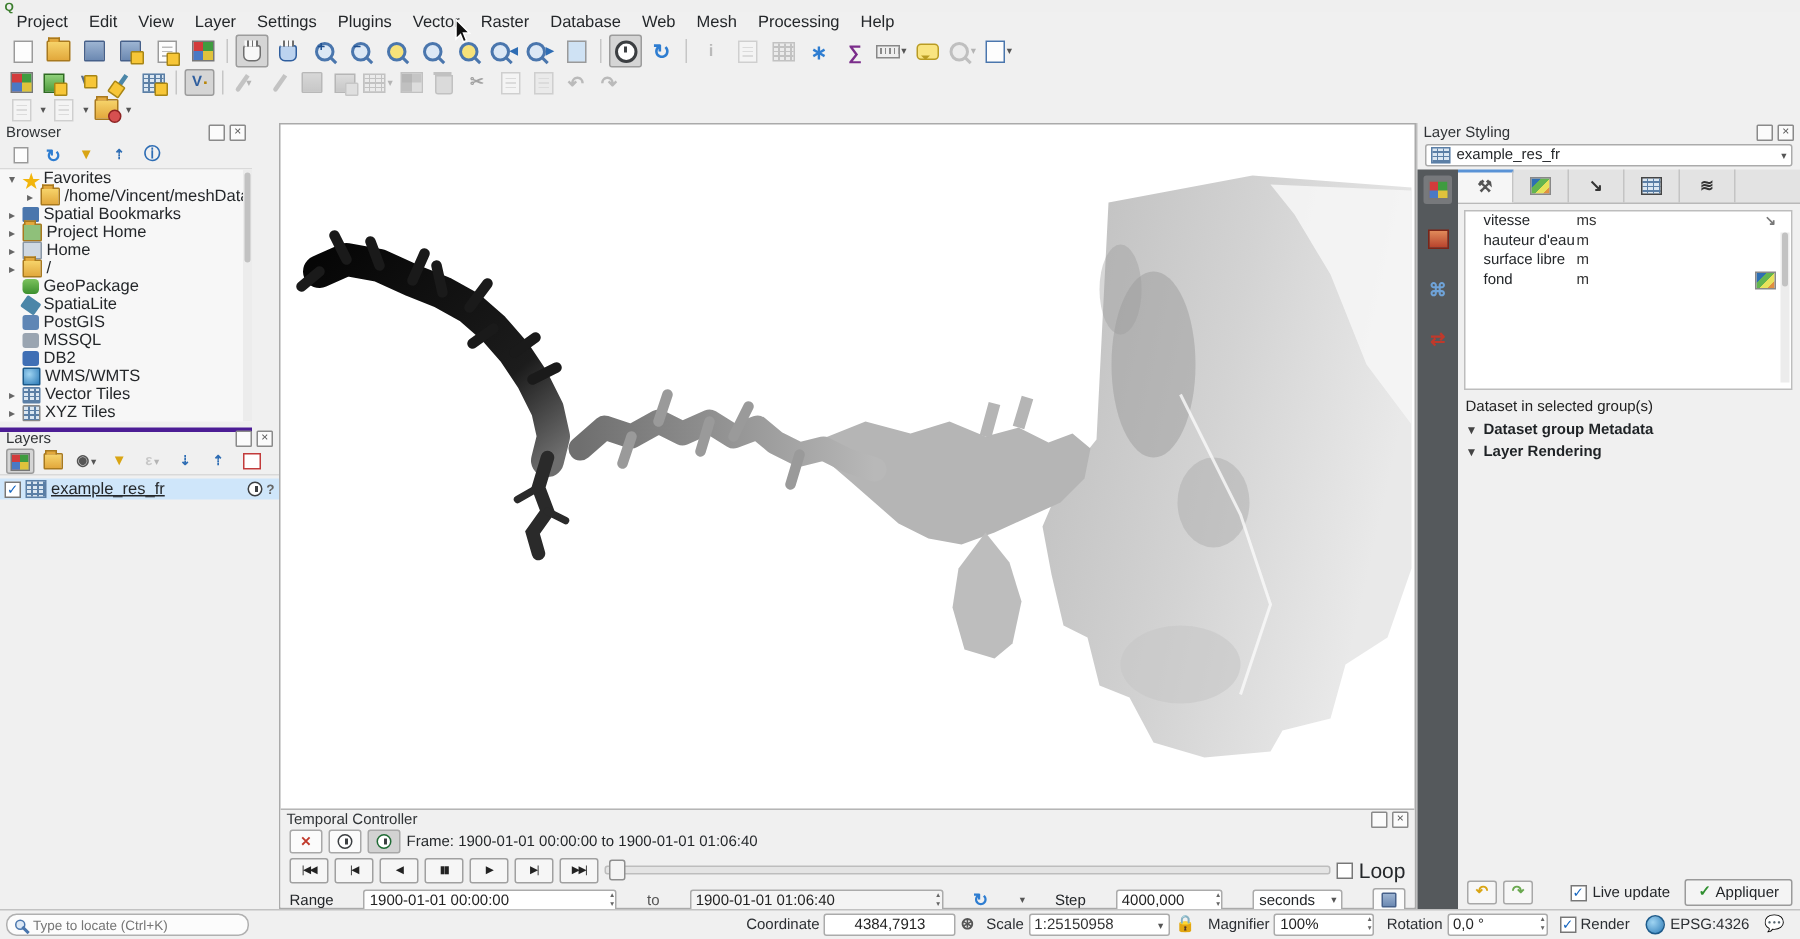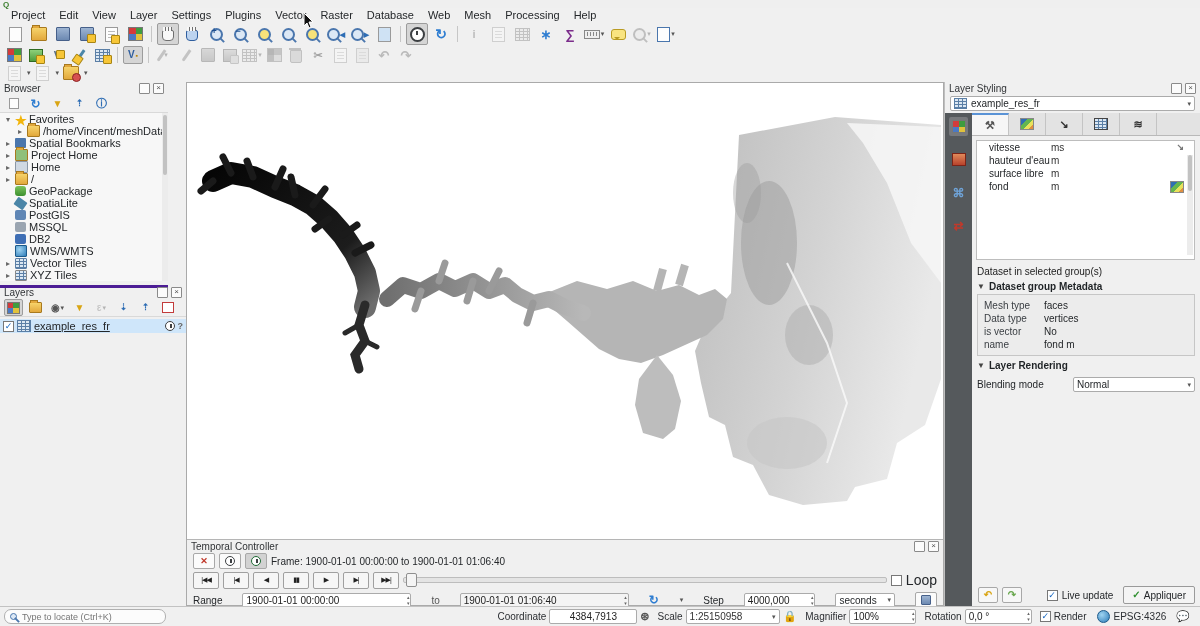--- a/index.html
+++ b/index.html
@@ -650,49 +650,24 @@
               <span class="th" style="top:0;height:36px;"></span>
             </div>
         </div>
 
         <div class="seclabel">Dataset in selected group(s)</div>
 
         <div class="sechdr">
           <span class="tri">▼</span>
             <span>Dataset group Metadata</span>
         </div>
-        <div class="metabox">
-          <div class="mrow">
-              <span class="k">Mesh type</span>
-              <span>faces</span>
-            </div>
-          <div class="mrow">
-              <span class="k">Data type</span>
-              <span>vertices</span>
-            </div>
-          <div class="mrow">
-              <span class="k">is vector</span>
-              <span>No</span>
-            </div>
-          <div class="mrow">
-              <span class="k">name</span>
-              <span>fond m</span>
-            </div>
-        </div>
 
         <div class="sechdr">
           <span class="tri">▼</span>
             <span>Layer Rendering</span>
-        </div>
-        <div class="blendrow">
-          <span style="width:90px;">Blending mode</span>
-          <span class="combo" style="flex:1;">
-              <span>Normal</span>
-              <span class="ar">▾</span>
-            </span>
         </div>
 
         <div id="sbottom">
           <span class="sbtn">
               <span class="gly" style="color:#d9a514;">↶</span>
             </span>
           <span class="sbtn">
               <span class="gly" style="color:#6aa84f;">↷</span>
             </span>
           <span style="flex:1;"></span>

